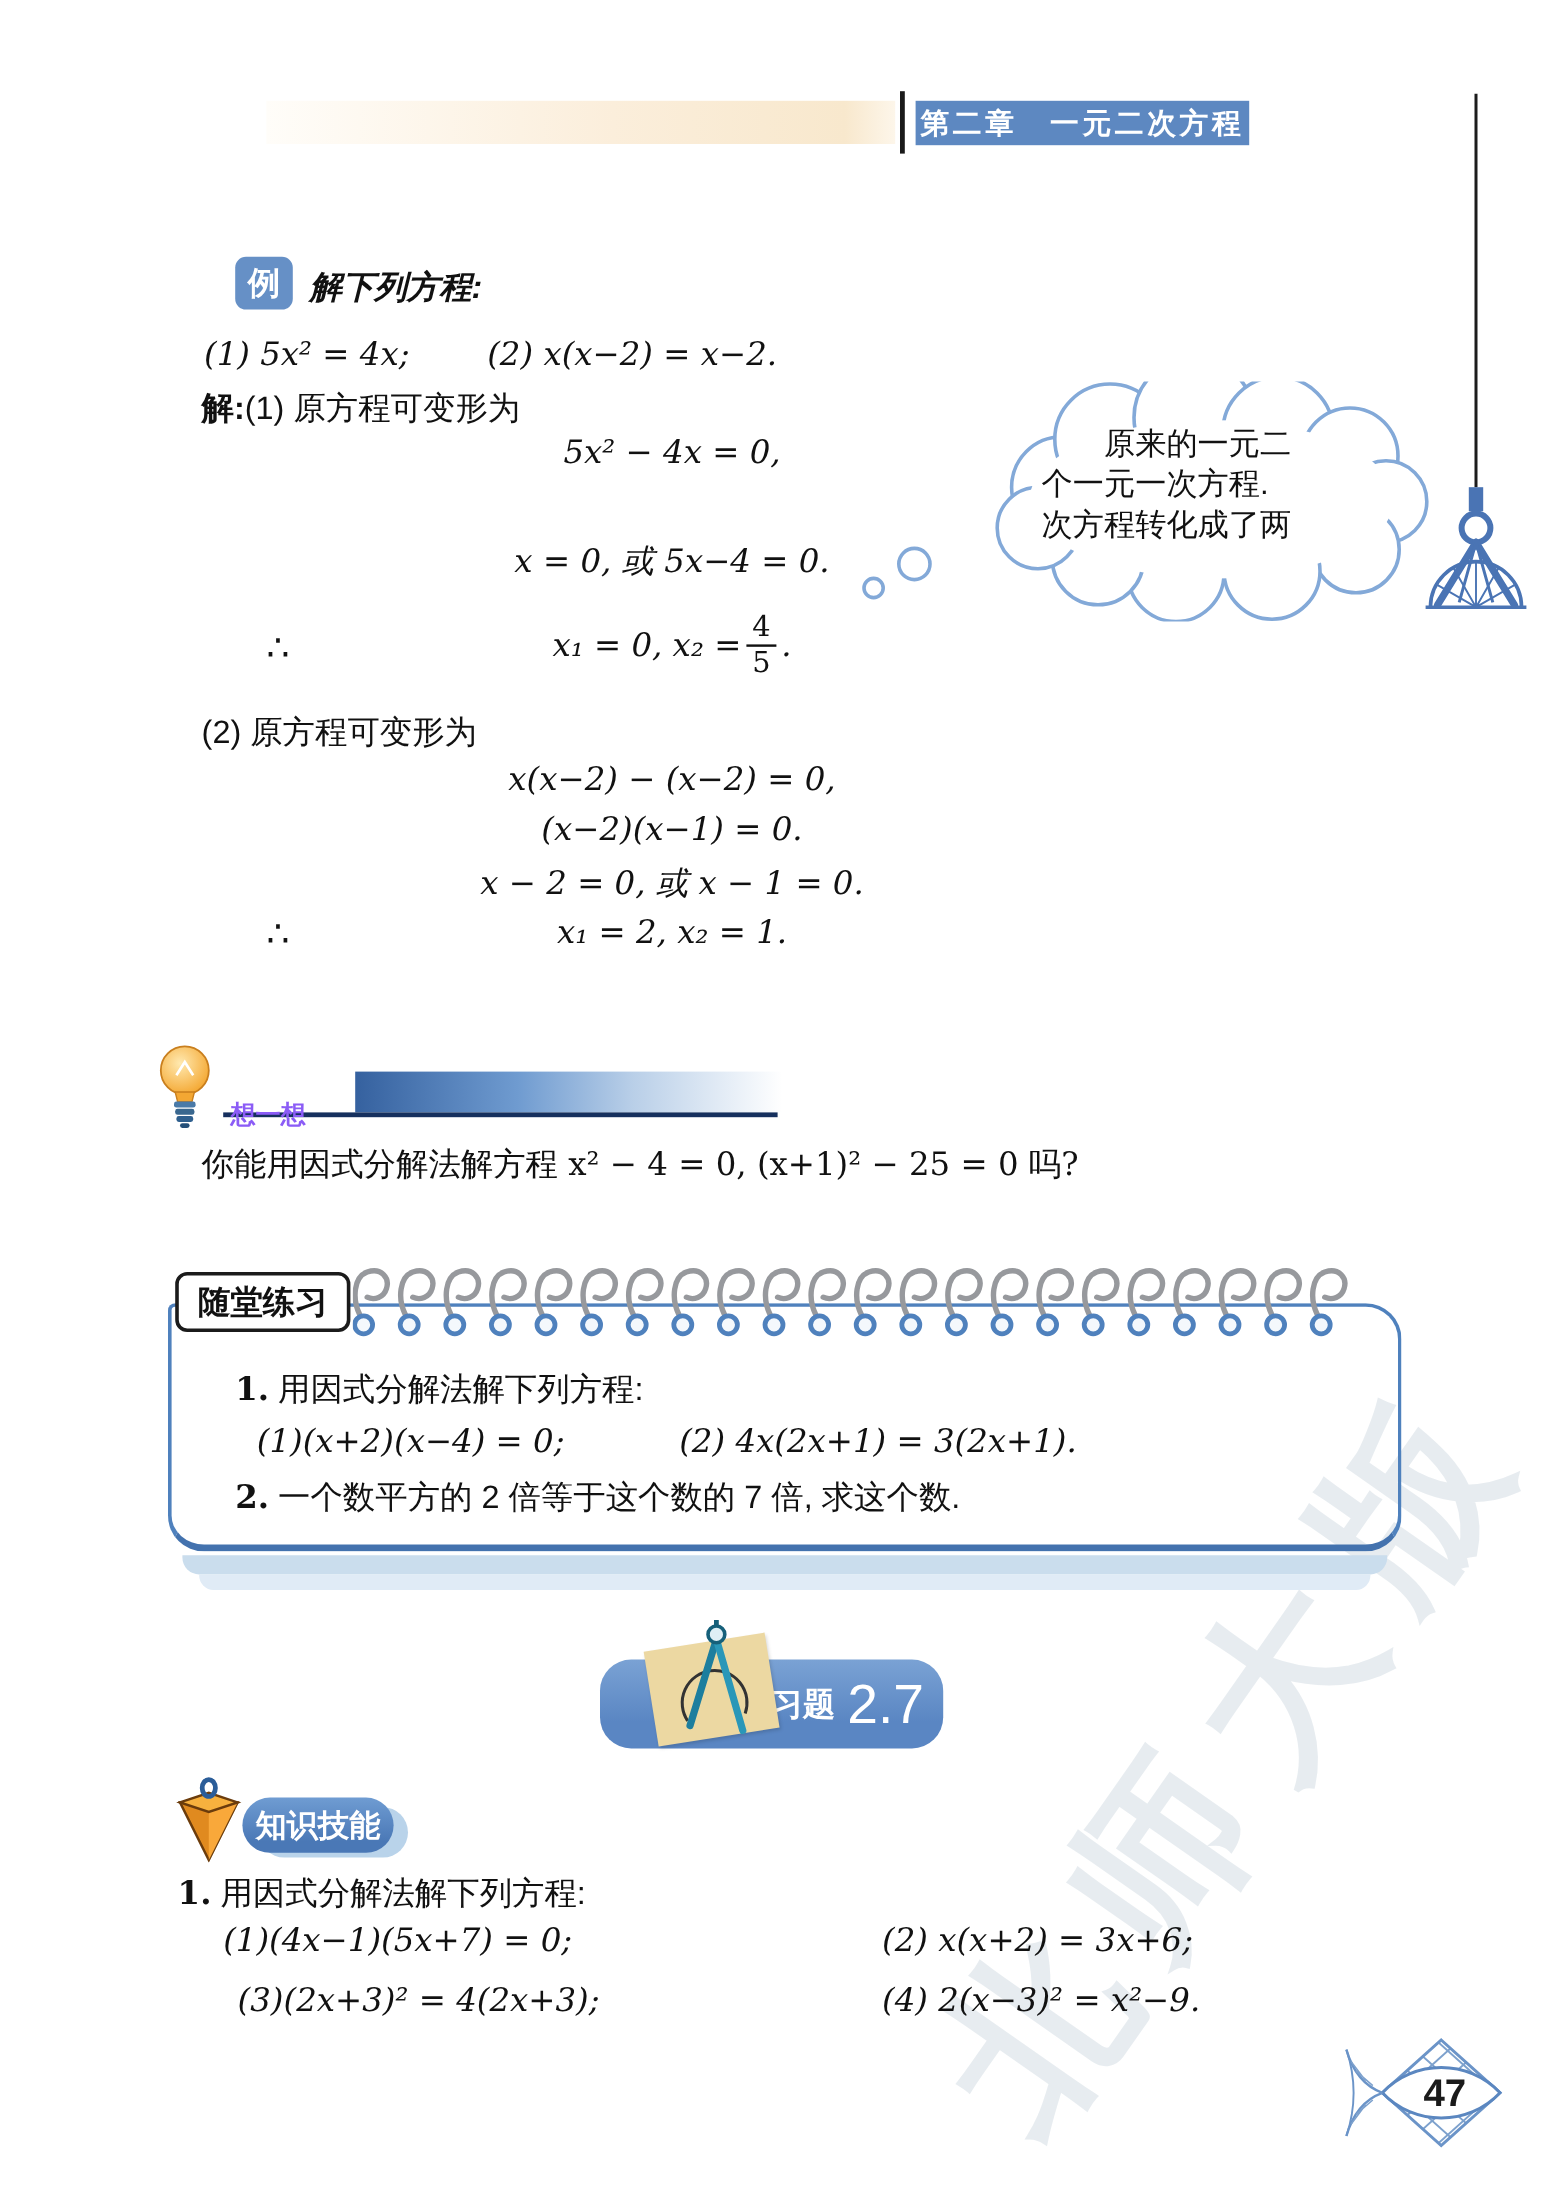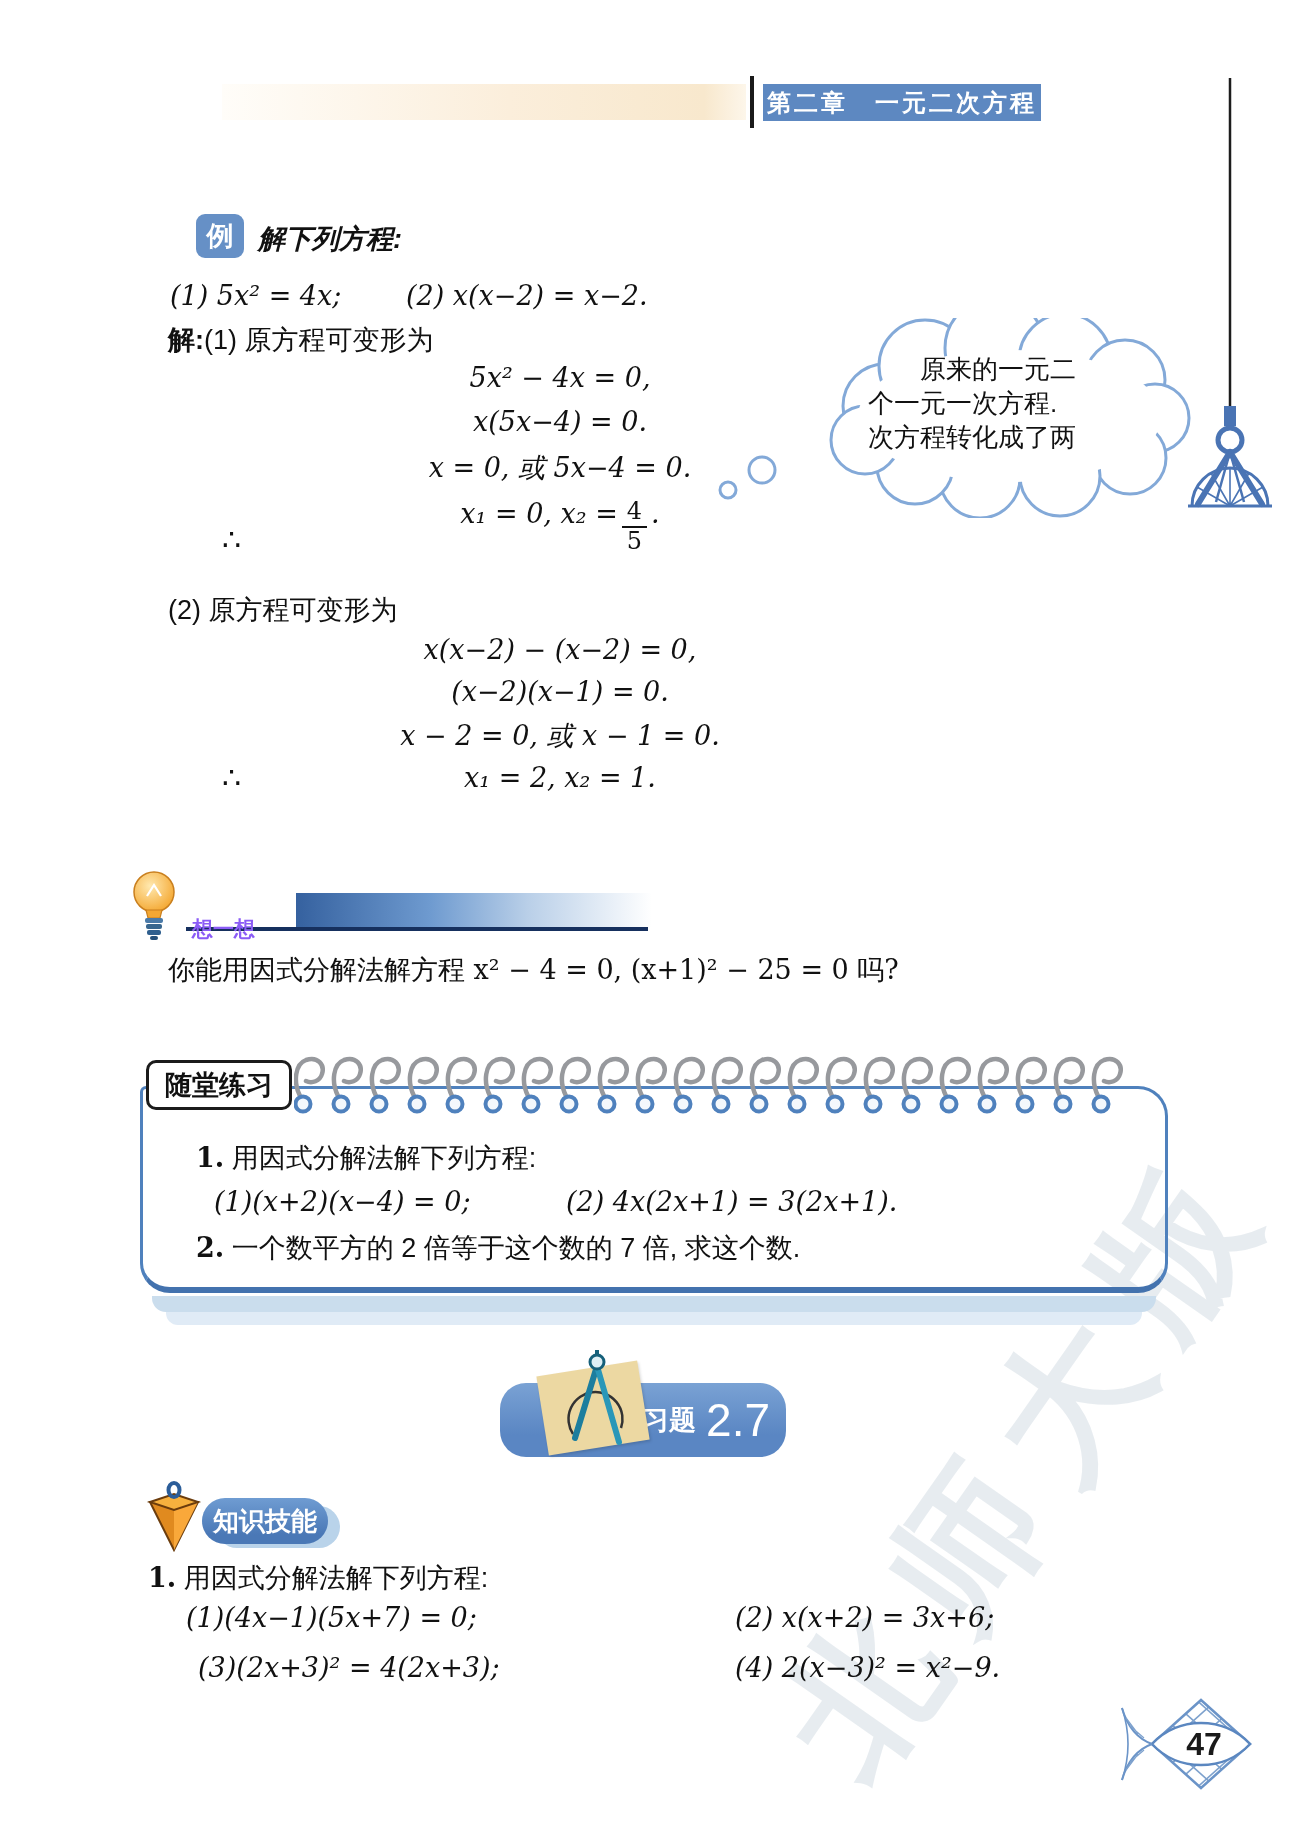--- a/index.html
+++ b/index.html
@@ -19,21 +19,21 @@
   .ex-badge{left:196px;top:214px;width:48px;height:44px;background:#6690c6;border-radius:9px;
             color:#fff;font-weight:bold;font-size:27px;display:flex;align-items:center;justify-content:center;}
   .ex-intro{left:258px;top:221px;font-size:27px;font-weight:bold;font-style:italic;}
   .lead{font-size:27px;}
   .lead b{font-weight:bold;}
   .therefore{font-size:30px;color:#111;}
   .frac{display:inline-flex;flex-direction:column;align-items:center;font-style:normal;
         font-size:24px;line-height:1.15;vertical-align:middle;margin:0 4px;}
   .frac .den{border-top:2.5px solid #111;padding:0 5px;}
   .frac .num{padding:0 5px;}
-  .frac-row{left:350px;top:498px;width:420px;height:80px;display:flex;align-items:flex-start;justify-content:center;}
+  .frac-row{left:350px;top:498px;width:420px;height:80px;display:flex;align-items:center;justify-content:center;}
   
   .bubble-text{left:868px;top:352px;width:302px;font-size:26px;line-height:34px;color:#111;}
   .bubble-text .b1{padding-left:52px;}
   
   .think-streak{left:296px;top:893px;width:356px;height:34px;
     background:linear-gradient(90deg,#35619f 0%,#6f9bd0 38%,#b9cfe8 65%,rgba(255,255,255,0) 100%);}
   .think-underline{left:186px;top:927px;width:462px;height:4px;background:#16305e;}
   .think-title{left:192px;top:884px;font-size:21px;font-weight:bold;color:#8b5cf6;margin-top:31px;}
   .think-question{left:168px;top:952px;font-size:27px;font-family:"DejaVu Serif",serif;}
   
@@ -93,21 +93,20 @@
   <div class="abs ex-intro z1">解下列方程:</div>
 
   <div class="abs math z1" style="left:170px;top:280px;">(1) 5x² = 4x;</div>
   <div class="abs math z1" style="left:406px;top:280px;">(2) x(x−2) = x−2.</div>
 
   <div class="abs lead z1" style="left:168px;top:322px;">
     <b>解:</b><span>(1) 原方程可变形为</span>
   </div>
 
   <div class="abs math center-col z1" style="top:362px;">5x² − 4x = 0,</div>
-  <div class="abs math center-col z1" style="top:406px;">x(5x−4) = 0.</div>
   <div class="abs math center-col z1" style="top:450px;">x = 0, 或 5x−4 = 0.</div>
 
   <div class="abs therefore z1" style="left:222px;top:522px;">∴</div>
   <div class="abs frac-row math z1">
     <span>x₁ = 0,  x₂ =</span>
     <span class="frac">
       <span class="num">4</span>
       <span class="den">5</span>
     </span>
     <span>.</span>

